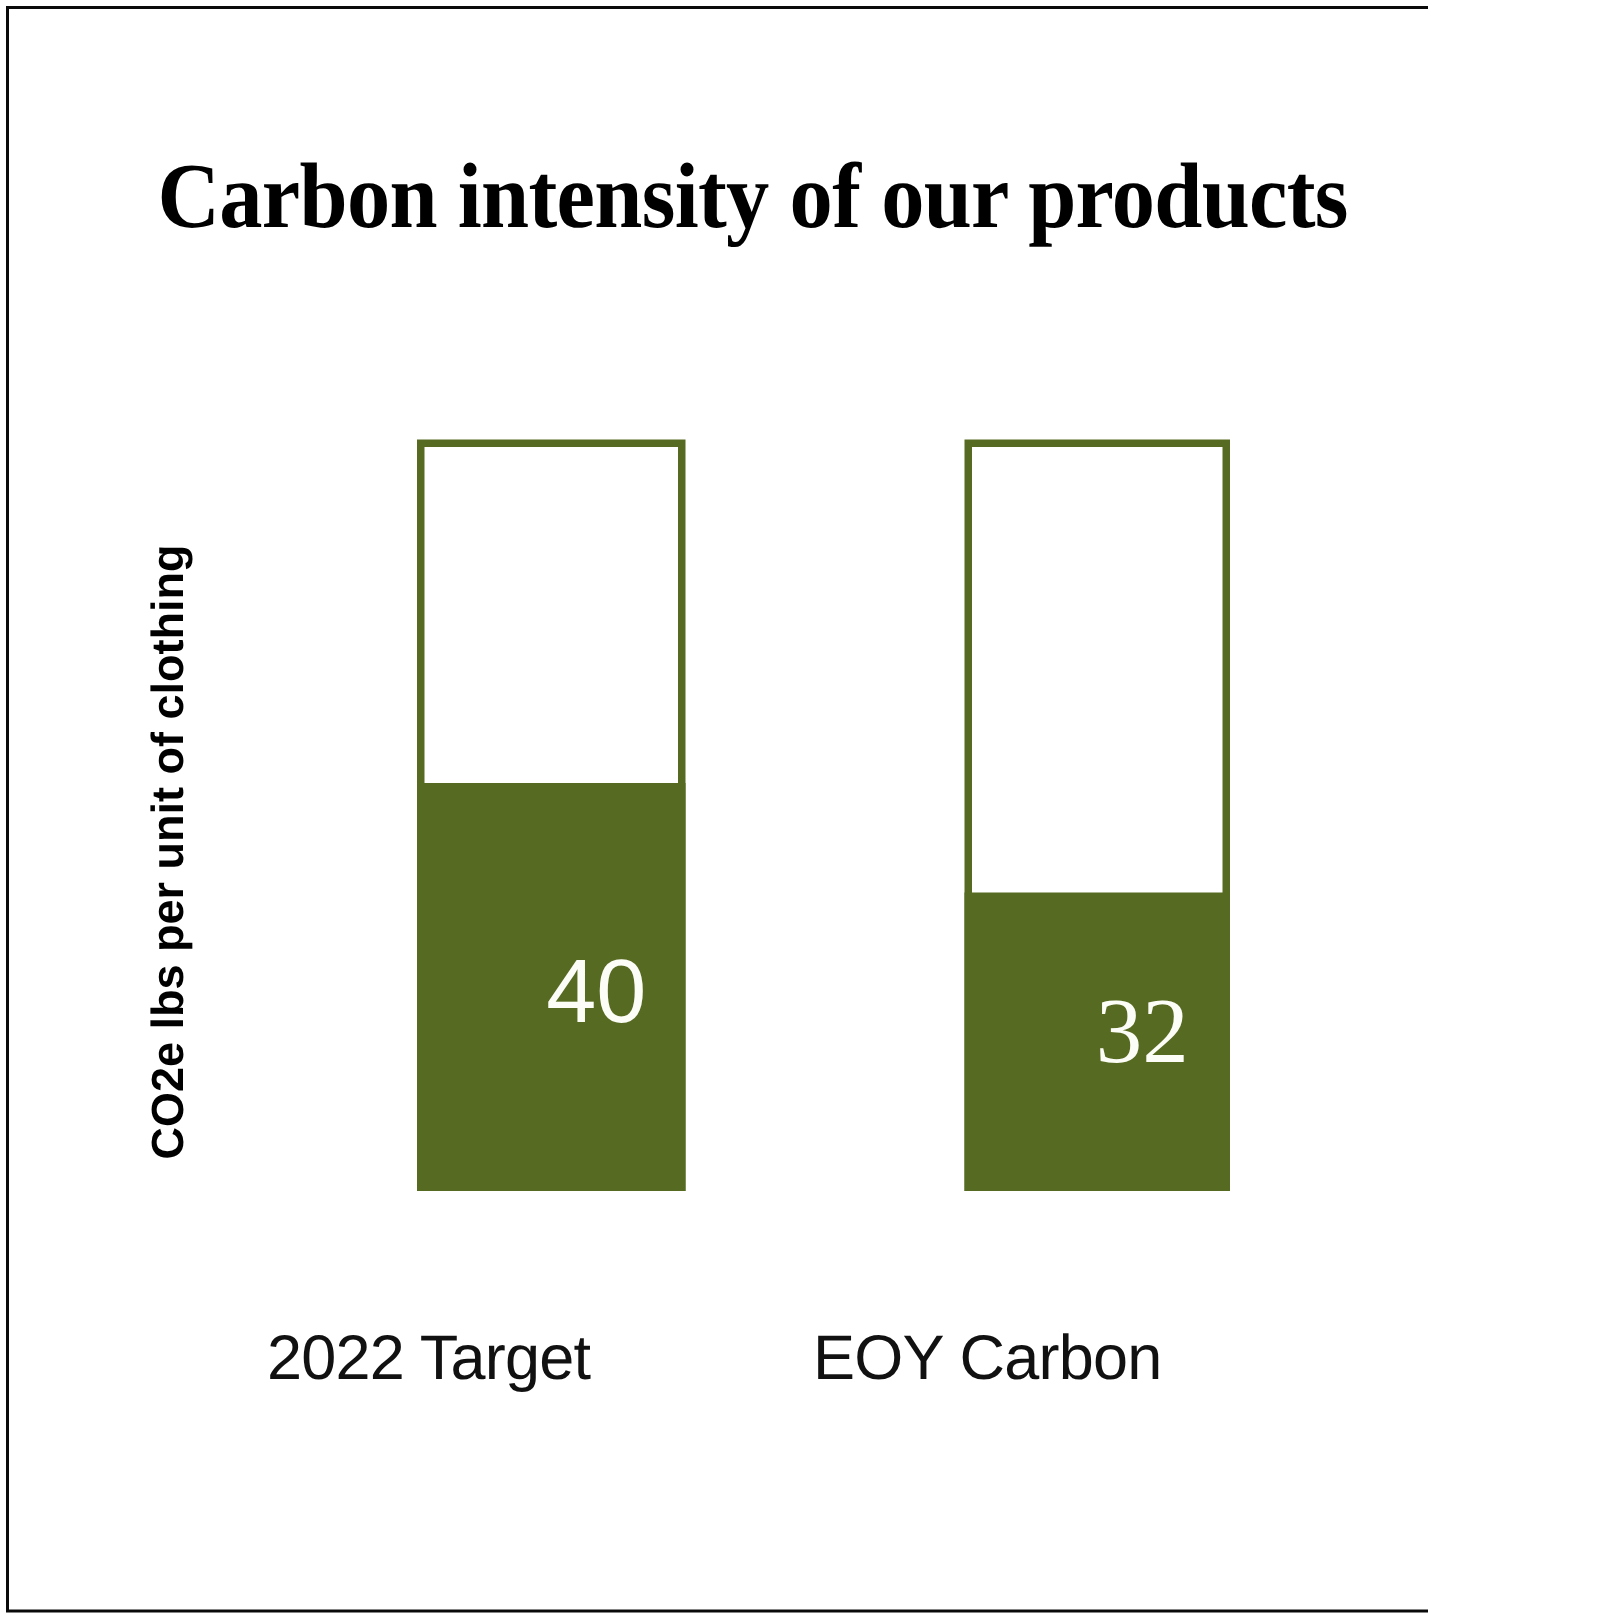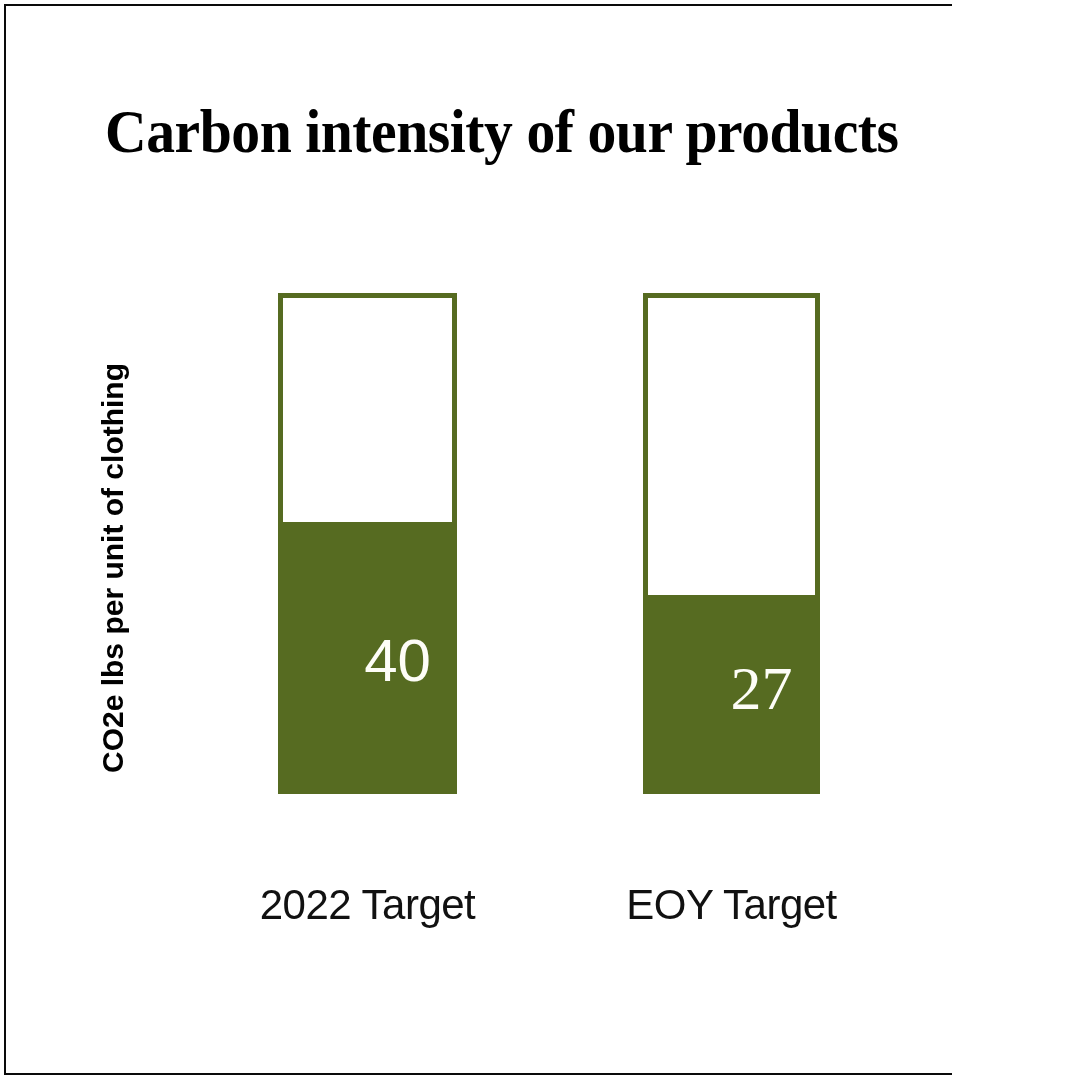--- a/index.html
+++ b/index.html
@@ -101,21 +101,21 @@
     text-align: center;
     line-height: 1;
     white-space: nowrap;
     padding-left: 30px;
   }
   .bar-value.serifish {
     font-family: "Liberation Serif", "DejaVu Serif", serif;
   }
   .cat-label {
     position: absolute;
-    text-align: center;
+    text-align: left;
     font-family: "Liberation Sans", sans-serif;
     font-size: 42px;
     font-weight: 500;
     color: #111111;
     white-space: nowrap;
     letter-spacing: -0.5px;
   }
 </style>
 </head>
 <body>
@@ -135,18 +135,18 @@
     <div class="bar-group" style="left:278px; top:293px; width:179px; height:501px;">
       <div class="bar-outline" style="left:0; top:0; width:179px; height:501px;"></div>
       <div class="bar-fill" style="left:0; bottom:0; width:179px; height:272px;"></div>
       <div class="bar-value" style="left:0; width:179px; top:338px; font-size:60px;">40</div>
     </div>
     <div class="cat-label" style="left:178px; width:379px; top:881px;">2022 Target</div>
 
     <div class="bar-group" style="left:643px; top:293px; width:177px; height:501px;">
       <div class="bar-outline" style="left:0; top:0; width:177px; height:501px;"></div>
       <div class="bar-fill" style="left:0; bottom:0; width:177px; height:199px;"></div>
-      <div class="bar-value serifish" style="left:0; width:177px; top:364px; font-size:62px;">27</div>
+      <div class="bar-value serifish" style="left:0; width:177px; top:364px; font-size:62px;">32</div>
     </div>
-    <div class="cat-label" style="left:542px; width:379px; top:881px;">EOY Target</div>
+    <div class="cat-label" style="left:542px; width:379px; top:881px;">EOY Carbon</div>
 
   </div>
 </div>
 
 </body></html>

